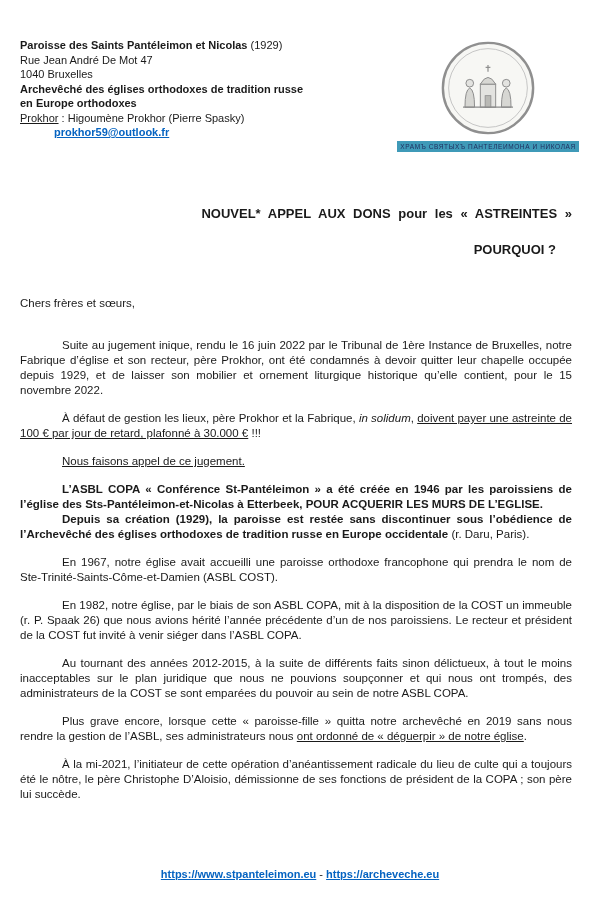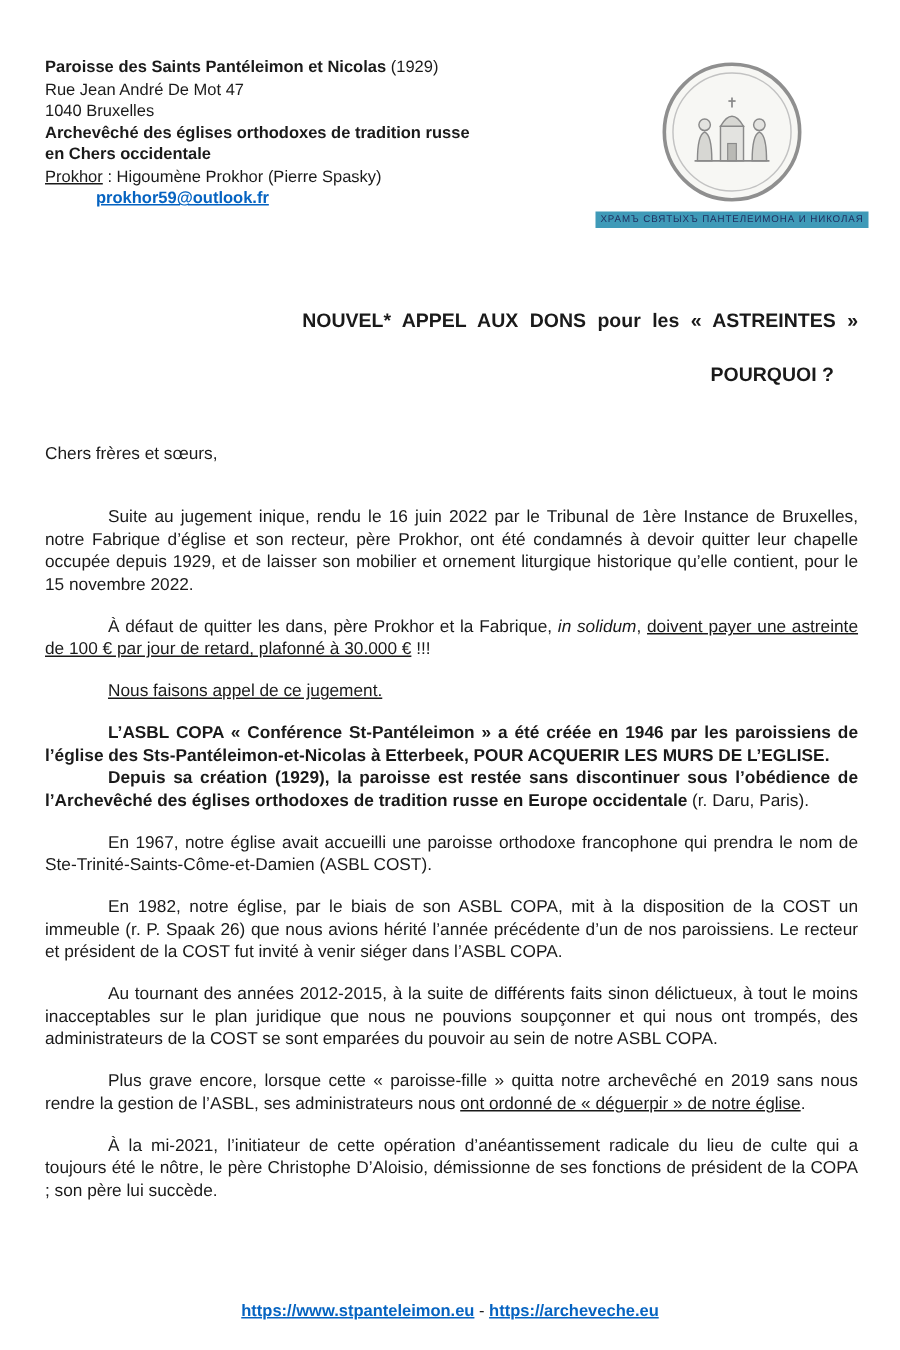--- a/index.html
+++ b/index.html
@@ -1,18 +1,18 @@
 <!DOCTYPE html>
 <html><head>
 <meta charset="utf-8">
 <style>
   html,body{margin:0;padding:0;background:#ffffff;}
   .page{
     width:600px;height:900px;box-sizing:border-box;
-    padding:38px 28px 0 30px;position:relative;overflow:hidden;
+    padding:38px 28px 0 20px;position:relative;overflow:hidden;
     background:#ffffff;color:#1a1a1a;
     font-family:"Liberation Sans","DejaVu Sans",sans-serif;
     font-size:11.5px;line-height:15px;
   }
   
   .letterhead{display:flex;align-items:flex-start;}
   .head-text{flex:1;font-size:11px;line-height:14.5px;}
   .head-text p{margin:0;}
   .b{font-weight:bold;}
   .u{text-decoration:underline;}
@@ -46,21 +46,21 @@
 <body>
 
 <div class="page">
 
   <div class="letterhead">
     <div class="head-text">
       <p><span class="b">Paroisse des Saints Pantéleimon et Nicolas</span><span> (1929)</span></p>
       <p>Rue Jean André De Mot 47</p>
       <p>1040 Bruxelles</p>
       <p class="b">Archevêché des églises orthodoxes de tradition russe</p>
-      <p class="b">en Chers occidentale</p>
+      <p class="b">en Europe orthodoxes</p>
       <p><span class="u">Prokhor</span><span> : Higoumène Prokhor (Pierre Spasky)</span></p>
       <p class="email-line"><a class="link">prokhor59@outlook.fr</a></p>
     </div>
 
     <div class="seal-wrap">
       <svg width="96" height="96" viewBox="0 0 100 100">
         <circle cx="50" cy="50" r="47" fill="#f7f7f4" stroke="#8f8f8f" stroke-width="2.5"></circle>
         <circle cx="50" cy="50" r="41" fill="none" stroke="#c2c2c2" stroke-width="1"></circle>
 
         <rect x="42" y="46" width="16" height="24" fill="#e3e3e0" stroke="#8a8a8a" stroke-width="1"></rect>
@@ -83,21 +83,21 @@
 
   <div class="title-block">
     <p class="title-line1">NOUVEL* APPEL AUX DONS pour les « ASTREINTES »</p>
     <p class="title-line2">POURQUOI ?</p>
   </div>
 
   <div class="body-block">
     <p class="salutation">Chers frères et sœurs,</p>
     <div>
         <p class="para indent"><span>Suite au jugement inique, rendu le 16 juin 2022 par le Tribunal de 1ère Instance de Bruxelles, notre Fabrique d’église et son recteur, père Prokhor, ont été condamnés à devoir quitter leur chapelle occupée depuis 1929, et de laisser son mobilier et ornement liturgique historique qu’elle contient, pour le 15 novembre 2022.</span></p>
-        <p class="para indent"><span>À défaut de quitter les dans, père Prokhor et la Fabrique, </span><span class="italic">in solidum</span><span>, </span><span class="underline">doivent payer une astreinte de 100 € par jour de retard, plafonné à 30.000 €</span><span> !!!</span></p>
+        <p class="para indent"><span>À défaut de gestion les lieux, père Prokhor et la Fabrique, </span><span class="italic">in solidum</span><span>, </span><span class="underline">doivent payer une astreinte de 100 € par jour de retard, plafonné à 30.000 €</span><span> !!!</span></p>
         <p class="para indent"><span class="underline">Nous faisons appel de ce jugement.</span></p>
         <p class="para indent bold tight"><span>L’ASBL COPA « Conférence St-Pantéleimon » a été créée en 1946 par les paroissiens de l’église des Sts-Pantéleimon-et-Nicolas à Etterbeek, POUR ACQUERIR LES MURS DE L’EGLISE.</span></p>
         <p class="para indent bold"><span>Depuis sa création (1929), la paroisse est restée sans discontinuer sous l’obédience de l’Archevêché des églises orthodoxes de tradition russe en Europe occidentale </span><span class="normal">(r. Daru, Paris).</span></p>
         <p class="para indent"><span>En 1967, notre église avait accueilli une paroisse orthodoxe francophone qui prendra le nom de Ste-Trinité-Saints-Côme-et-Damien (ASBL COST).</span></p>
         <p class="para indent"><span>En 1982, notre église, par le biais de son ASBL COPA, mit à la disposition de la COST un immeuble (r. P. Spaak 26) que nous avions hérité l’année précédente d’un de nos paroissiens. Le recteur et président de la COST fut invité à venir siéger dans l’ASBL COPA.</span></p>
         <p class="para indent"><span>Au tournant des années 2012-2015, à la suite de différents faits sinon délictueux, à tout le moins inacceptables sur le plan juridique que nous ne pouvions soupçonner et qui nous ont trompés, des administrateurs de la COST se sont emparées du pouvoir au sein de notre ASBL COPA.</span></p>
         <p class="para indent"><span>Plus grave encore, lorsque cette « paroisse-fille » quitta notre archevêché en 2019 sans nous rendre la gestion de l’ASBL, ses administrateurs nous </span><span class="underline">ont ordonné de « déguerpir » de notre église</span><span>.</span></p>
         <p class="para indent"><span>À la mi-2021, l’initiateur de cette opération d’anéantissement radicale du lieu de culte qui a toujours été le nôtre, le père Christophe D’Aloisio, démissionne de ses fonctions de président de la COPA ; son père lui succède.</span></p>
       </div>
   </div>

